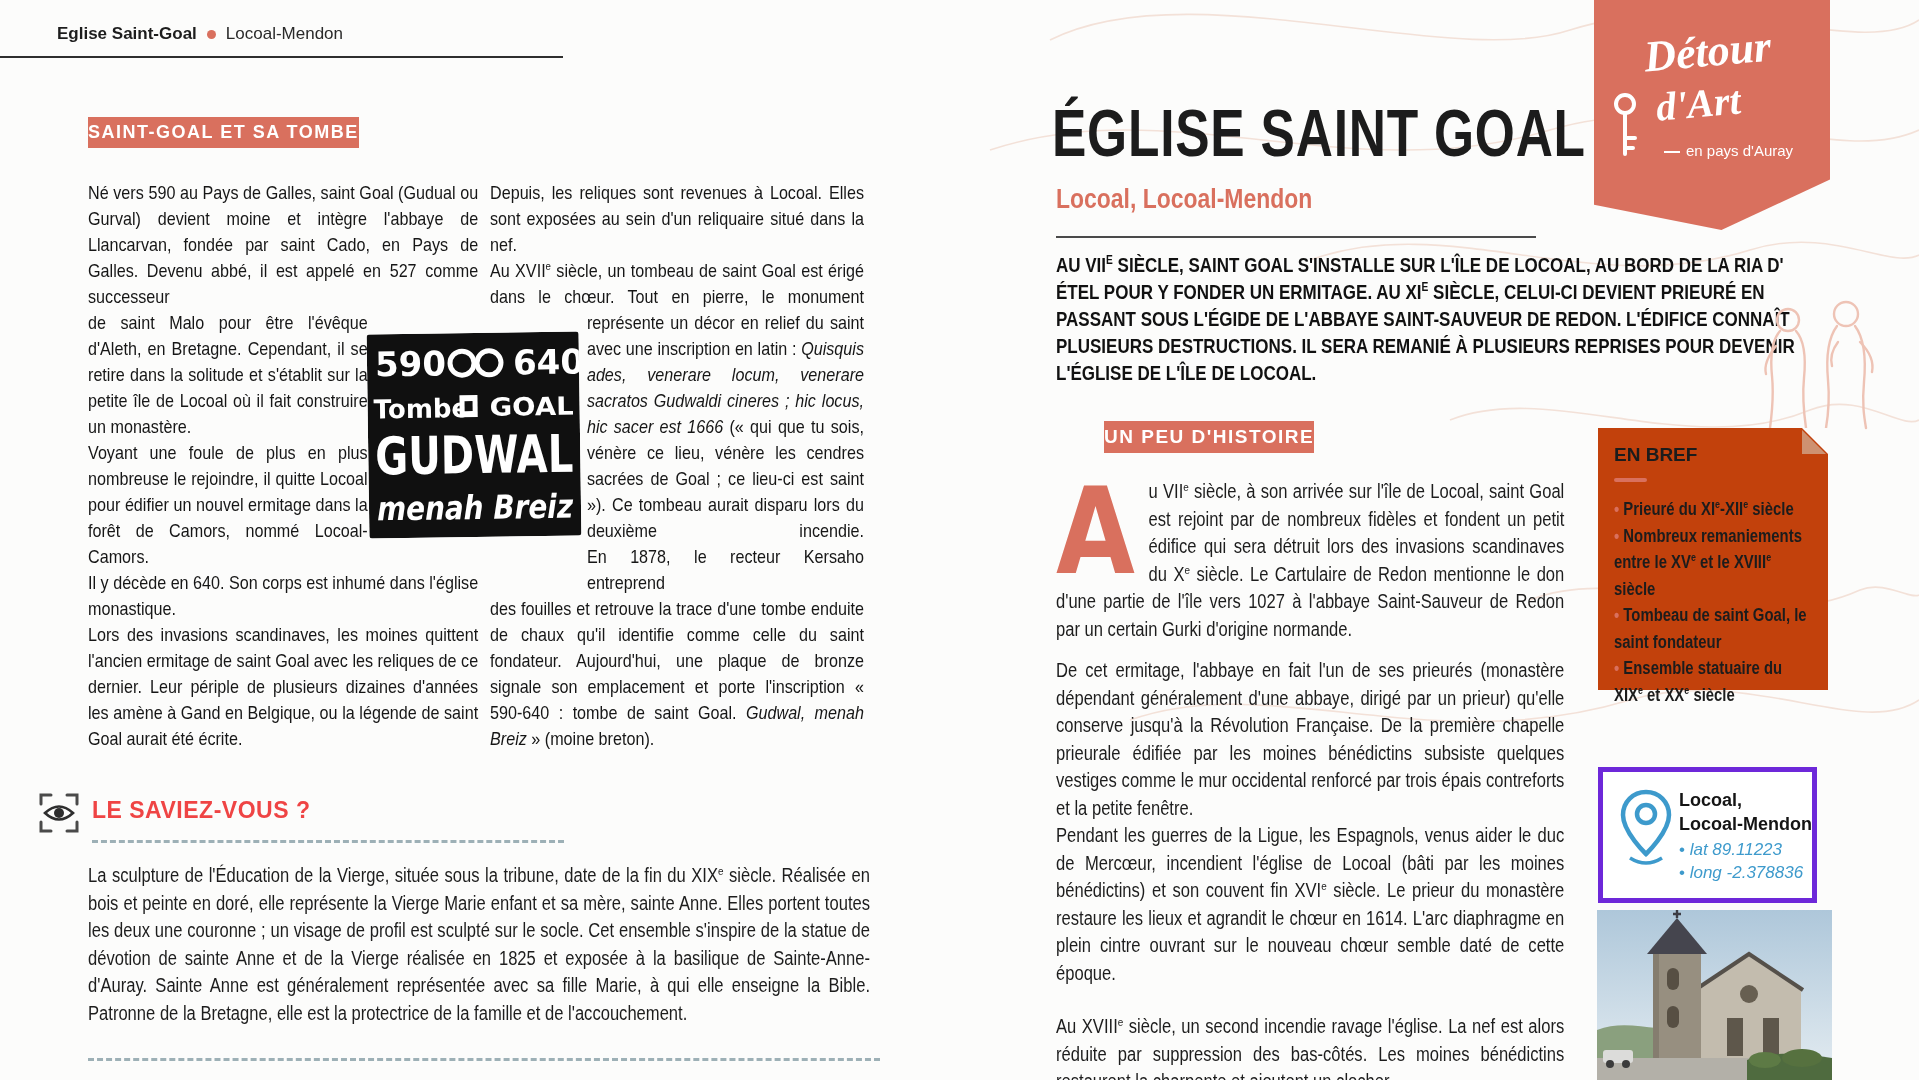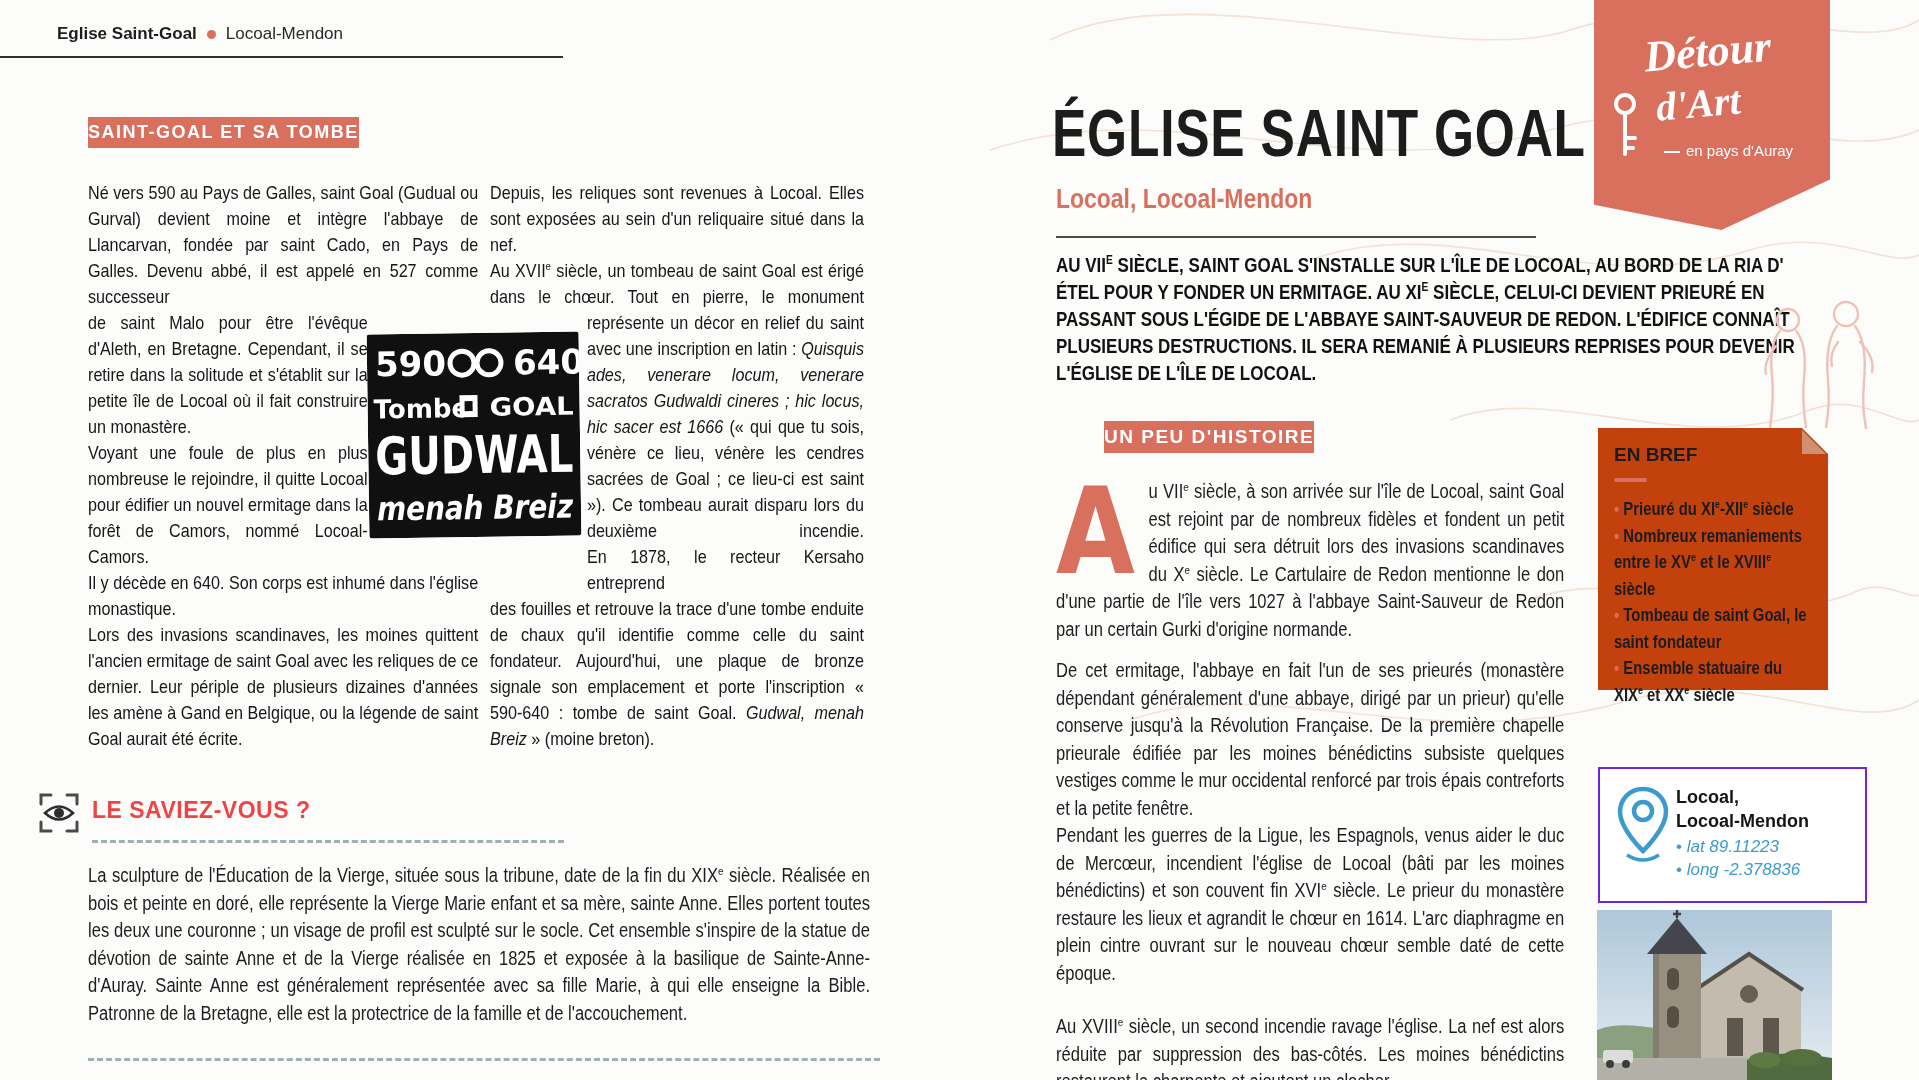--- a/index.html
+++ b/index.html
@@ -52,21 +52,21 @@
   .enbref{left:1598px;top:428px;width:230px;height:262px;background:#c2410c;padding:16px 0 0 16px;
           box-sizing:border-box;}
   .enbref .foldw{position:absolute;top:0;right:0;width:0;height:0;
                  border-top:26px solid #fcfcfb;border-left:26px solid transparent;}
   .enbref .foldd{position:absolute;top:0;right:0;width:0;height:0;
                  border-bottom:24px solid #d9d3c4;border-right:24px solid transparent;transform:translate(-2px,2px);opacity:.55;}
   .enbref-title{font-size:19px;font-weight:bold;color:#1c1c1c;}
   .enbref-div{width:33px;height:4px;background:#d9705e;border-radius:2px;margin:12px 0 14px 0;}
   .enbref-items{width:233px;font-size:17.5px;font-weight:bold;line-height:26.5px;color:#1c1c1c;}
   .enbref-items .bi::before{content:"• ";color:#d9705e;}
-  .locbox{left:1598px;top:767px;width:269px;height:136px;background:#fff;border:2px solid #6d28d9;
+  .locbox{left:1598px;top:767px;width:219px;height:136px;background:#fff;border:5px solid #6d28d9;
           box-sizing:border-box;}
   .locname{position:absolute;left:76px;top:16px;font-size:18px;font-weight:bold;line-height:24px;color:#141414;}
   .loccoords{position:absolute;left:76px;top:66px;font-size:17px;font-style:italic;color:#3d9acc;line-height:23px;}
   .loccoords div::before{content:"• ";font-style:normal;}
   .photo{left:1597px;top:910px;width:235px;height:170px;overflow:hidden;}
   .sketch,.contours{pointer-events:none;}
 </style>
 </head>
 <body>
 

